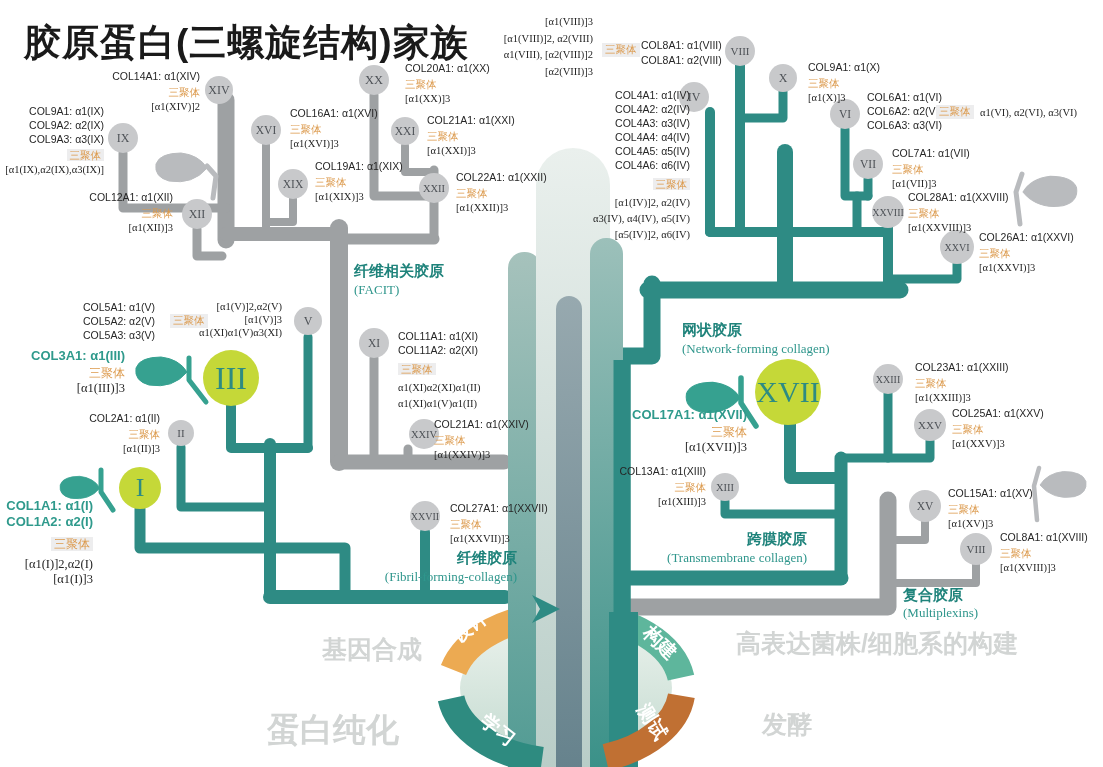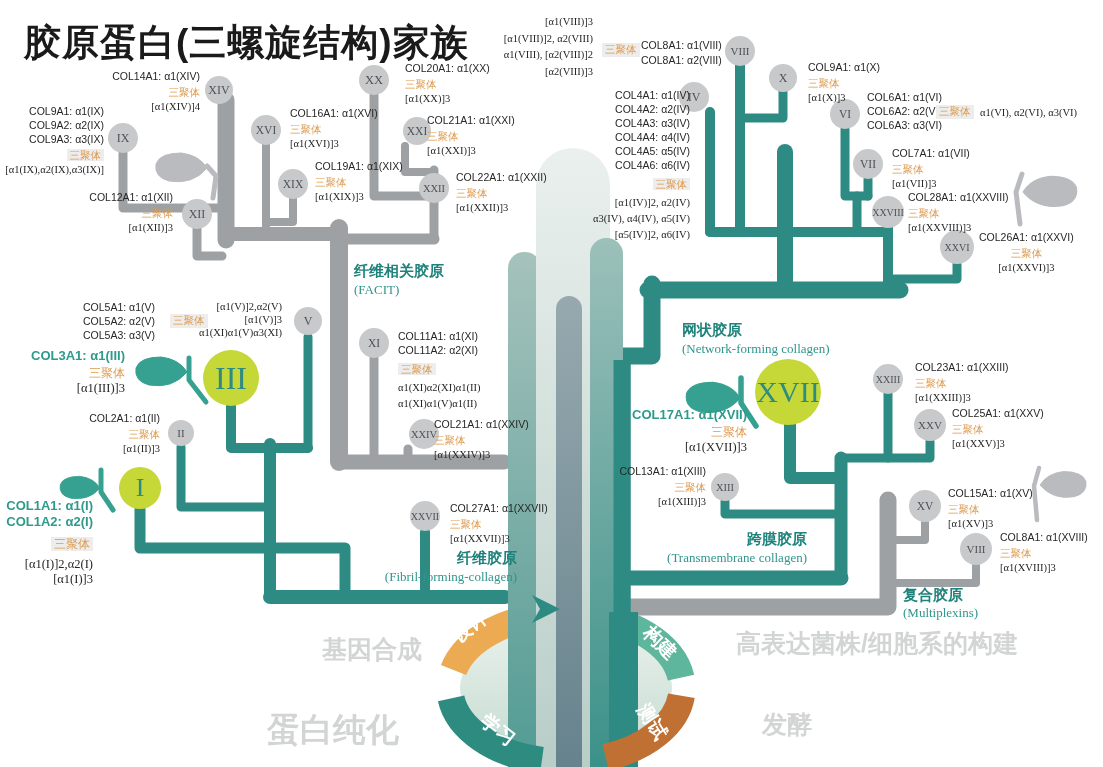--- a/index.html
+++ b/index.html
@@ -183,21 +183,21 @@
   <div class="cycle-label" style="left:470px;top:627px;transform:translate(-50%,-50%) rotate(-38deg)">设计</div>
   <div class="cycle-label" style="left:660px;top:643px;transform:translate(-50%,-50%) rotate(44deg)">构建</div>
   <div class="cycle-label" style="left:652px;top:722px;transform:translate(-50%,-50%) rotate(58deg)">测试</div>
   <div class="cycle-label" style="left:498px;top:730px;transform:translate(-50%,-50%) rotate(38deg)">学习</div>
 
   <div id="nodes-layer">
       <div class="node" style="left: 205px; top: 76px; width: 28px; height: 28px; font-size: 12px;">XIV</div>
       <div class="block" style="top: 69px; right: 903px; text-align: right;">
         <div class="gene">COL14A1: α1(XIV)</div>
         <div class="trimer-line"><span class="trimer">三聚体</span></div>
-        <div class="formula">[α1(XIV)]4</div>
+        <div class="formula">[α1(XIV)]2</div>
       </div>
       <div class="node" style="left: 108px; top: 123px; width: 30px; height: 30px; font-size: 12px;">IX</div>
       <div class="block" style="top: 104px; right: 999px; text-align: right;">
         <div class="gene">COL9A1: α1(IX)</div>
         <div class="gene">COL9A2: α2(IX)</div>
         <div class="gene">COL9A3: α3(IX)</div>
         <div class="trimer-line"><span class="trimer badge">三聚体</span></div>
         <div class="formula">[α1(IX),α2(IX),α3(IX)]</div>
       </div>
       <div class="node" style="left: 182px; top: 199px; width: 30px; height: 30px; font-size: 12px;">XII</div>
@@ -217,21 +217,21 @@
         <div class="gene">COL19A1: α1(XIX)</div>
         <div class="trimer-line"><span class="trimer">三聚体</span></div>
         <div class="formula">[α1(XIX)]3</div>
       </div>
       <div class="node" style="left: 359px; top: 65px; width: 30px; height: 30px; font-size: 12.5px;">XX</div>
       <div class="block" style="top: 61px; left: 405px; text-align: left;">
         <div class="gene">COL20A1: α1(XX)</div>
         <div class="trimer-line"><span class="trimer">三聚体</span></div>
         <div class="formula">[α1(XX)]3</div>
       </div>
-      <div class="node" style="left: 391px; top: 117px; width: 28px; height: 28px; font-size: 11.5px; margin-left: 12px;">XXI</div>
+      <div class="node" style="left: 391px; top: 117px; width: 28px; height: 28px; font-size: 11.5px;">XXI</div>
       <div class="block" style="top: 113px; left: 427px; text-align: left;">
         <div class="gene">COL21A1: α1(XXI)</div>
         <div class="trimer-line"><span class="trimer">三聚体</span></div>
         <div class="formula">[α1(XXI)]3</div>
       </div>
       <div class="node" style="left: 419px; top: 173px; width: 30px; height: 30px; font-size: 10.5px;">XXII</div>
       <div class="block" style="top: 170px; left: 456px; text-align: left;">
         <div class="gene">COL22A1: α1(XXII)</div>
         <div class="trimer-line"><span class="trimer">三聚体</span></div>
         <div class="formula">[α1(XXII)]3</div>
@@ -283,21 +283,21 @@
         <div class="trimer-line"><span class="trimer">三聚体</span></div>
         <div class="formula">[α1(VII)]3</div>
       </div>
       <div class="node" style="left: 872px; top: 196px; width: 32px; height: 32px; font-size: 10px;">XXVIII</div>
       <div class="block" style="top: 190px; left: 908px; text-align: left;">
         <div class="gene">COL28A1: α1(XXVIII)</div>
         <div class="trimer-line"><span class="trimer">三聚体</span></div>
         <div class="formula">[α1(XXVIII)]3</div>
       </div>
       <div class="node" style="left: 940px; top: 230px; width: 34px; height: 34px; font-size: 10px; text-align: center;">XXVI</div>
-      <div class="block" style="top: 230px; left: 979px; text-align: center;">
+      <div class="block" style="top: 230px; left: 979px; text-align: left;">
         <div class="gene">COL26A1: α1(XXVI)</div>
         <div class="trimer-line"><span class="trimer">三聚体</span></div>
         <div class="formula">[α1(XXVI)]3</div>
       </div>
       <div class="node" style="left: 294px; top: 307px; width: 28px; height: 28px; font-size: 12px;">V</div>
       <div class="block" style="top: 300px; right: 948px; text-align: right; margin-left: 25px;">
         <div class="gene">COL5A1: α1(V)</div>
         <div class="gene">COL5A2: α2(V)</div>
         <div class="gene">COL5A3: α3(V)</div>
       </div>

